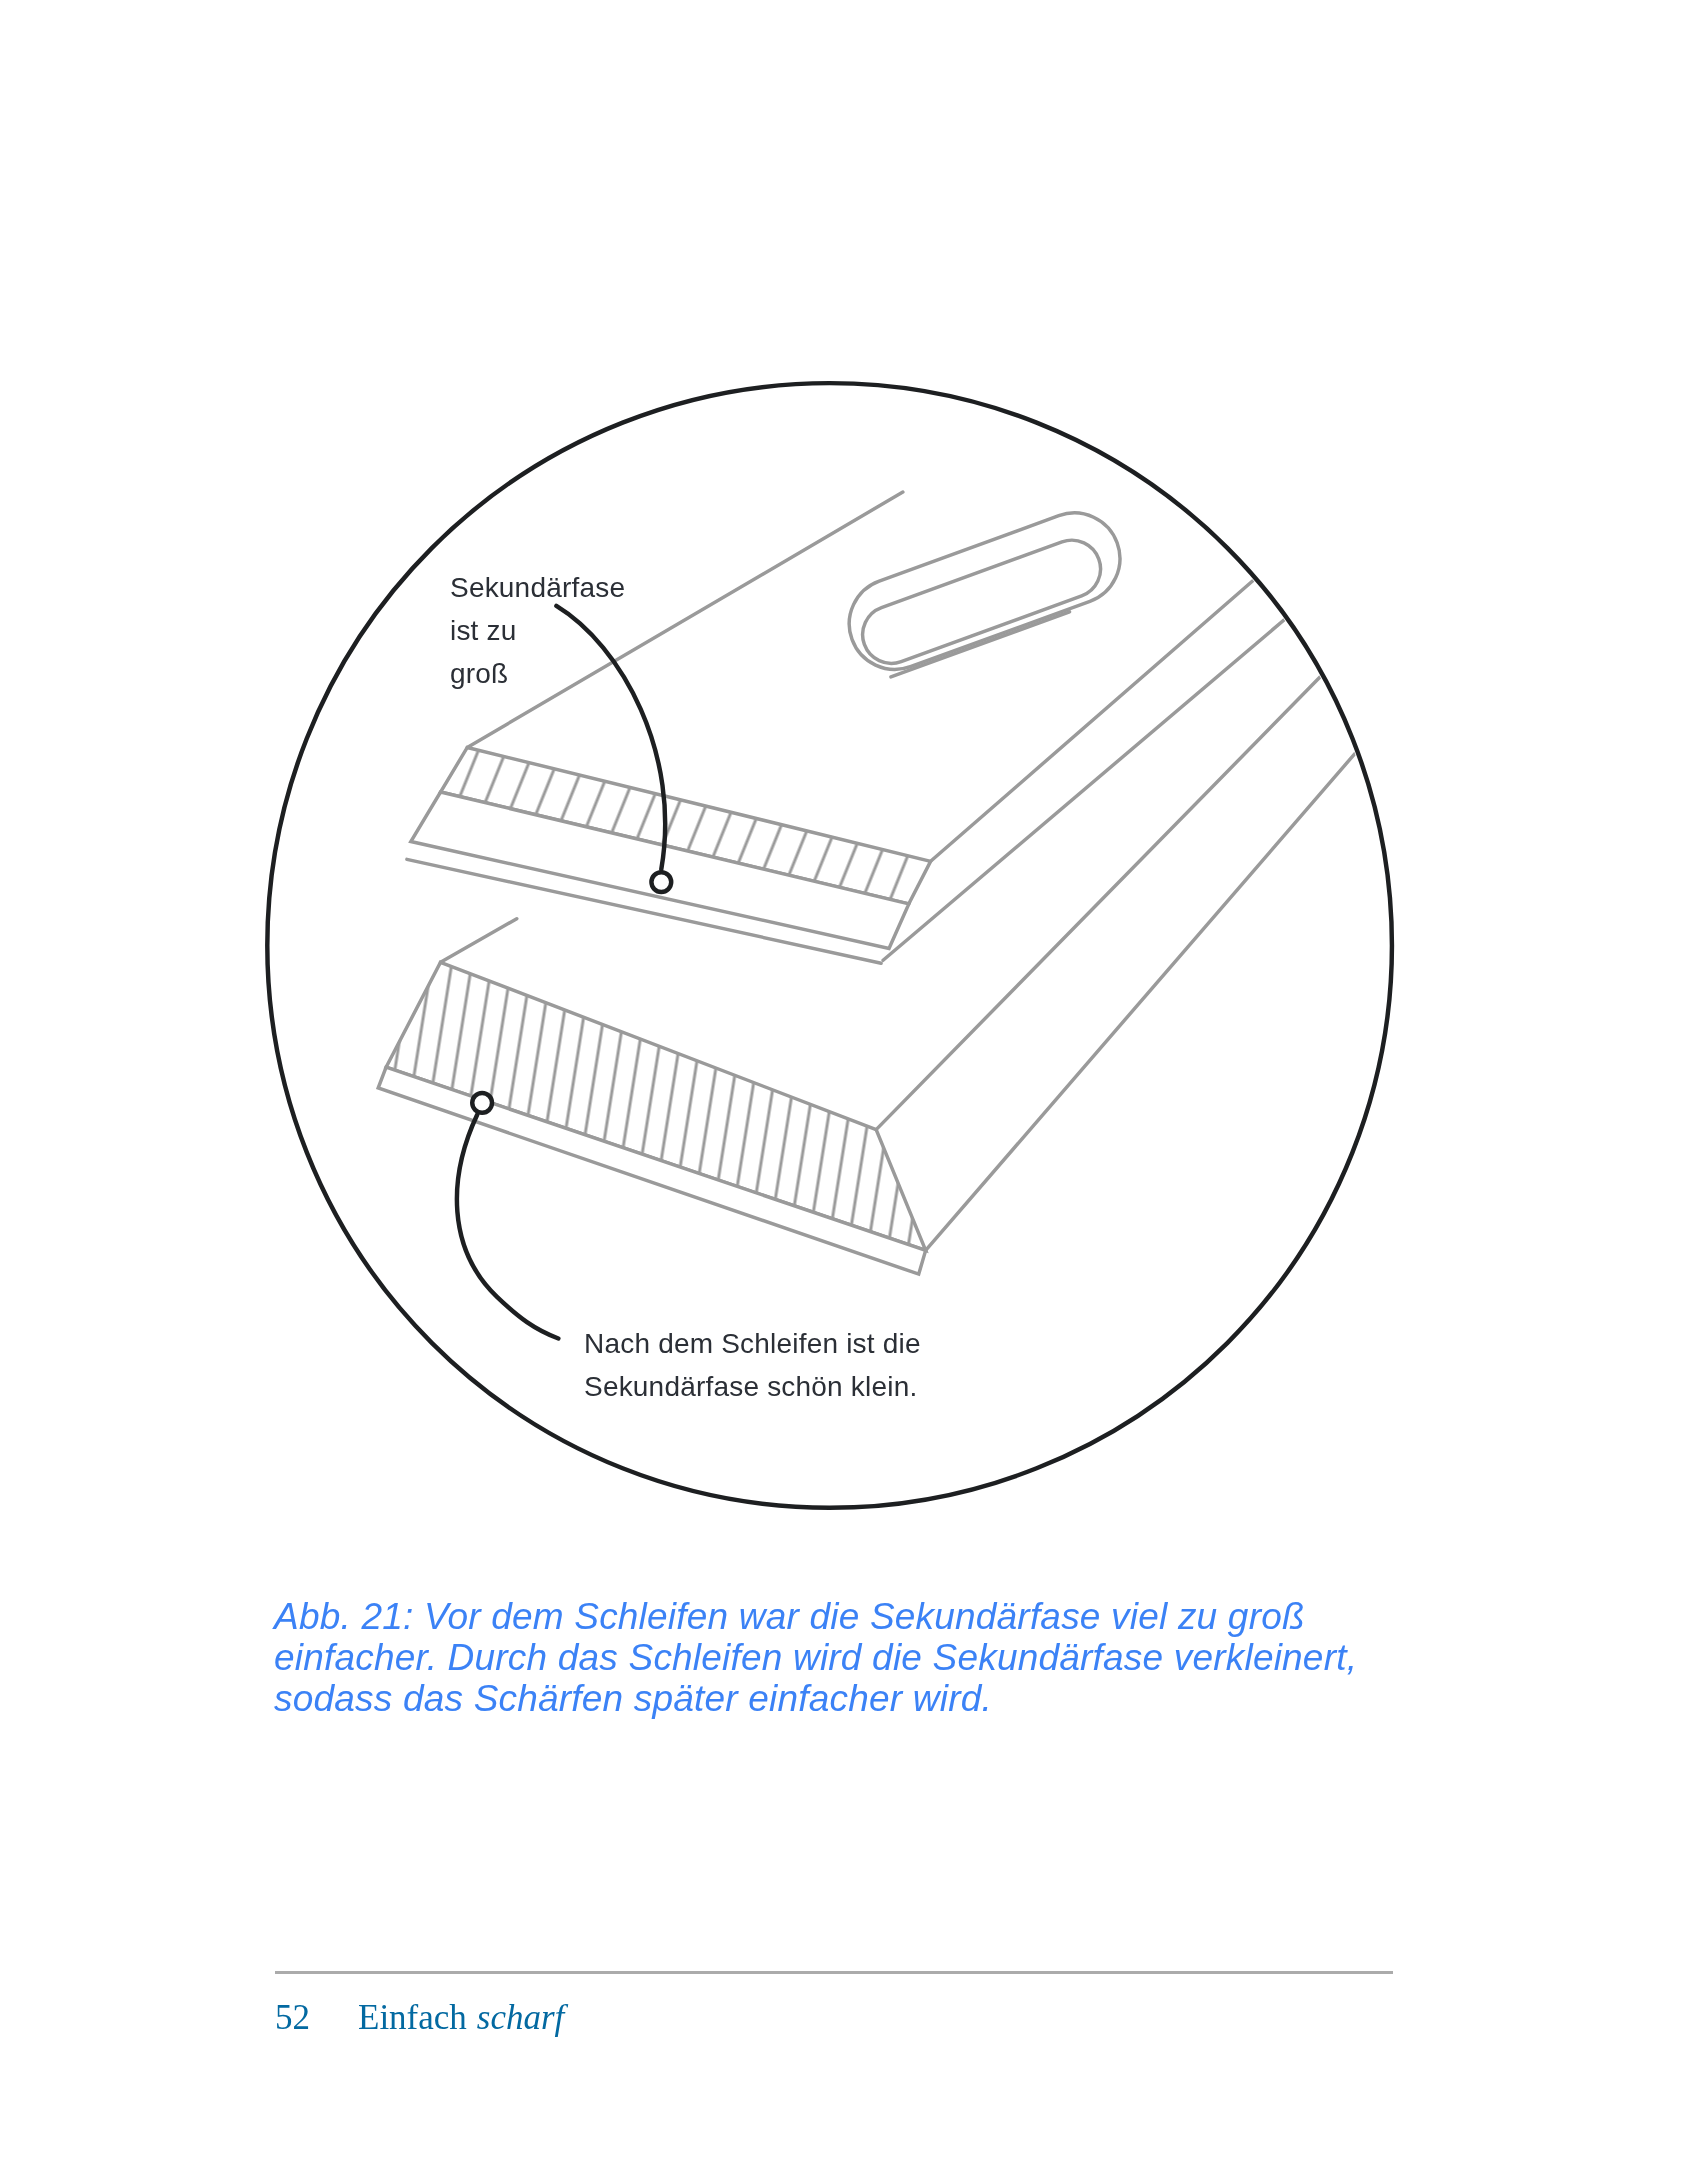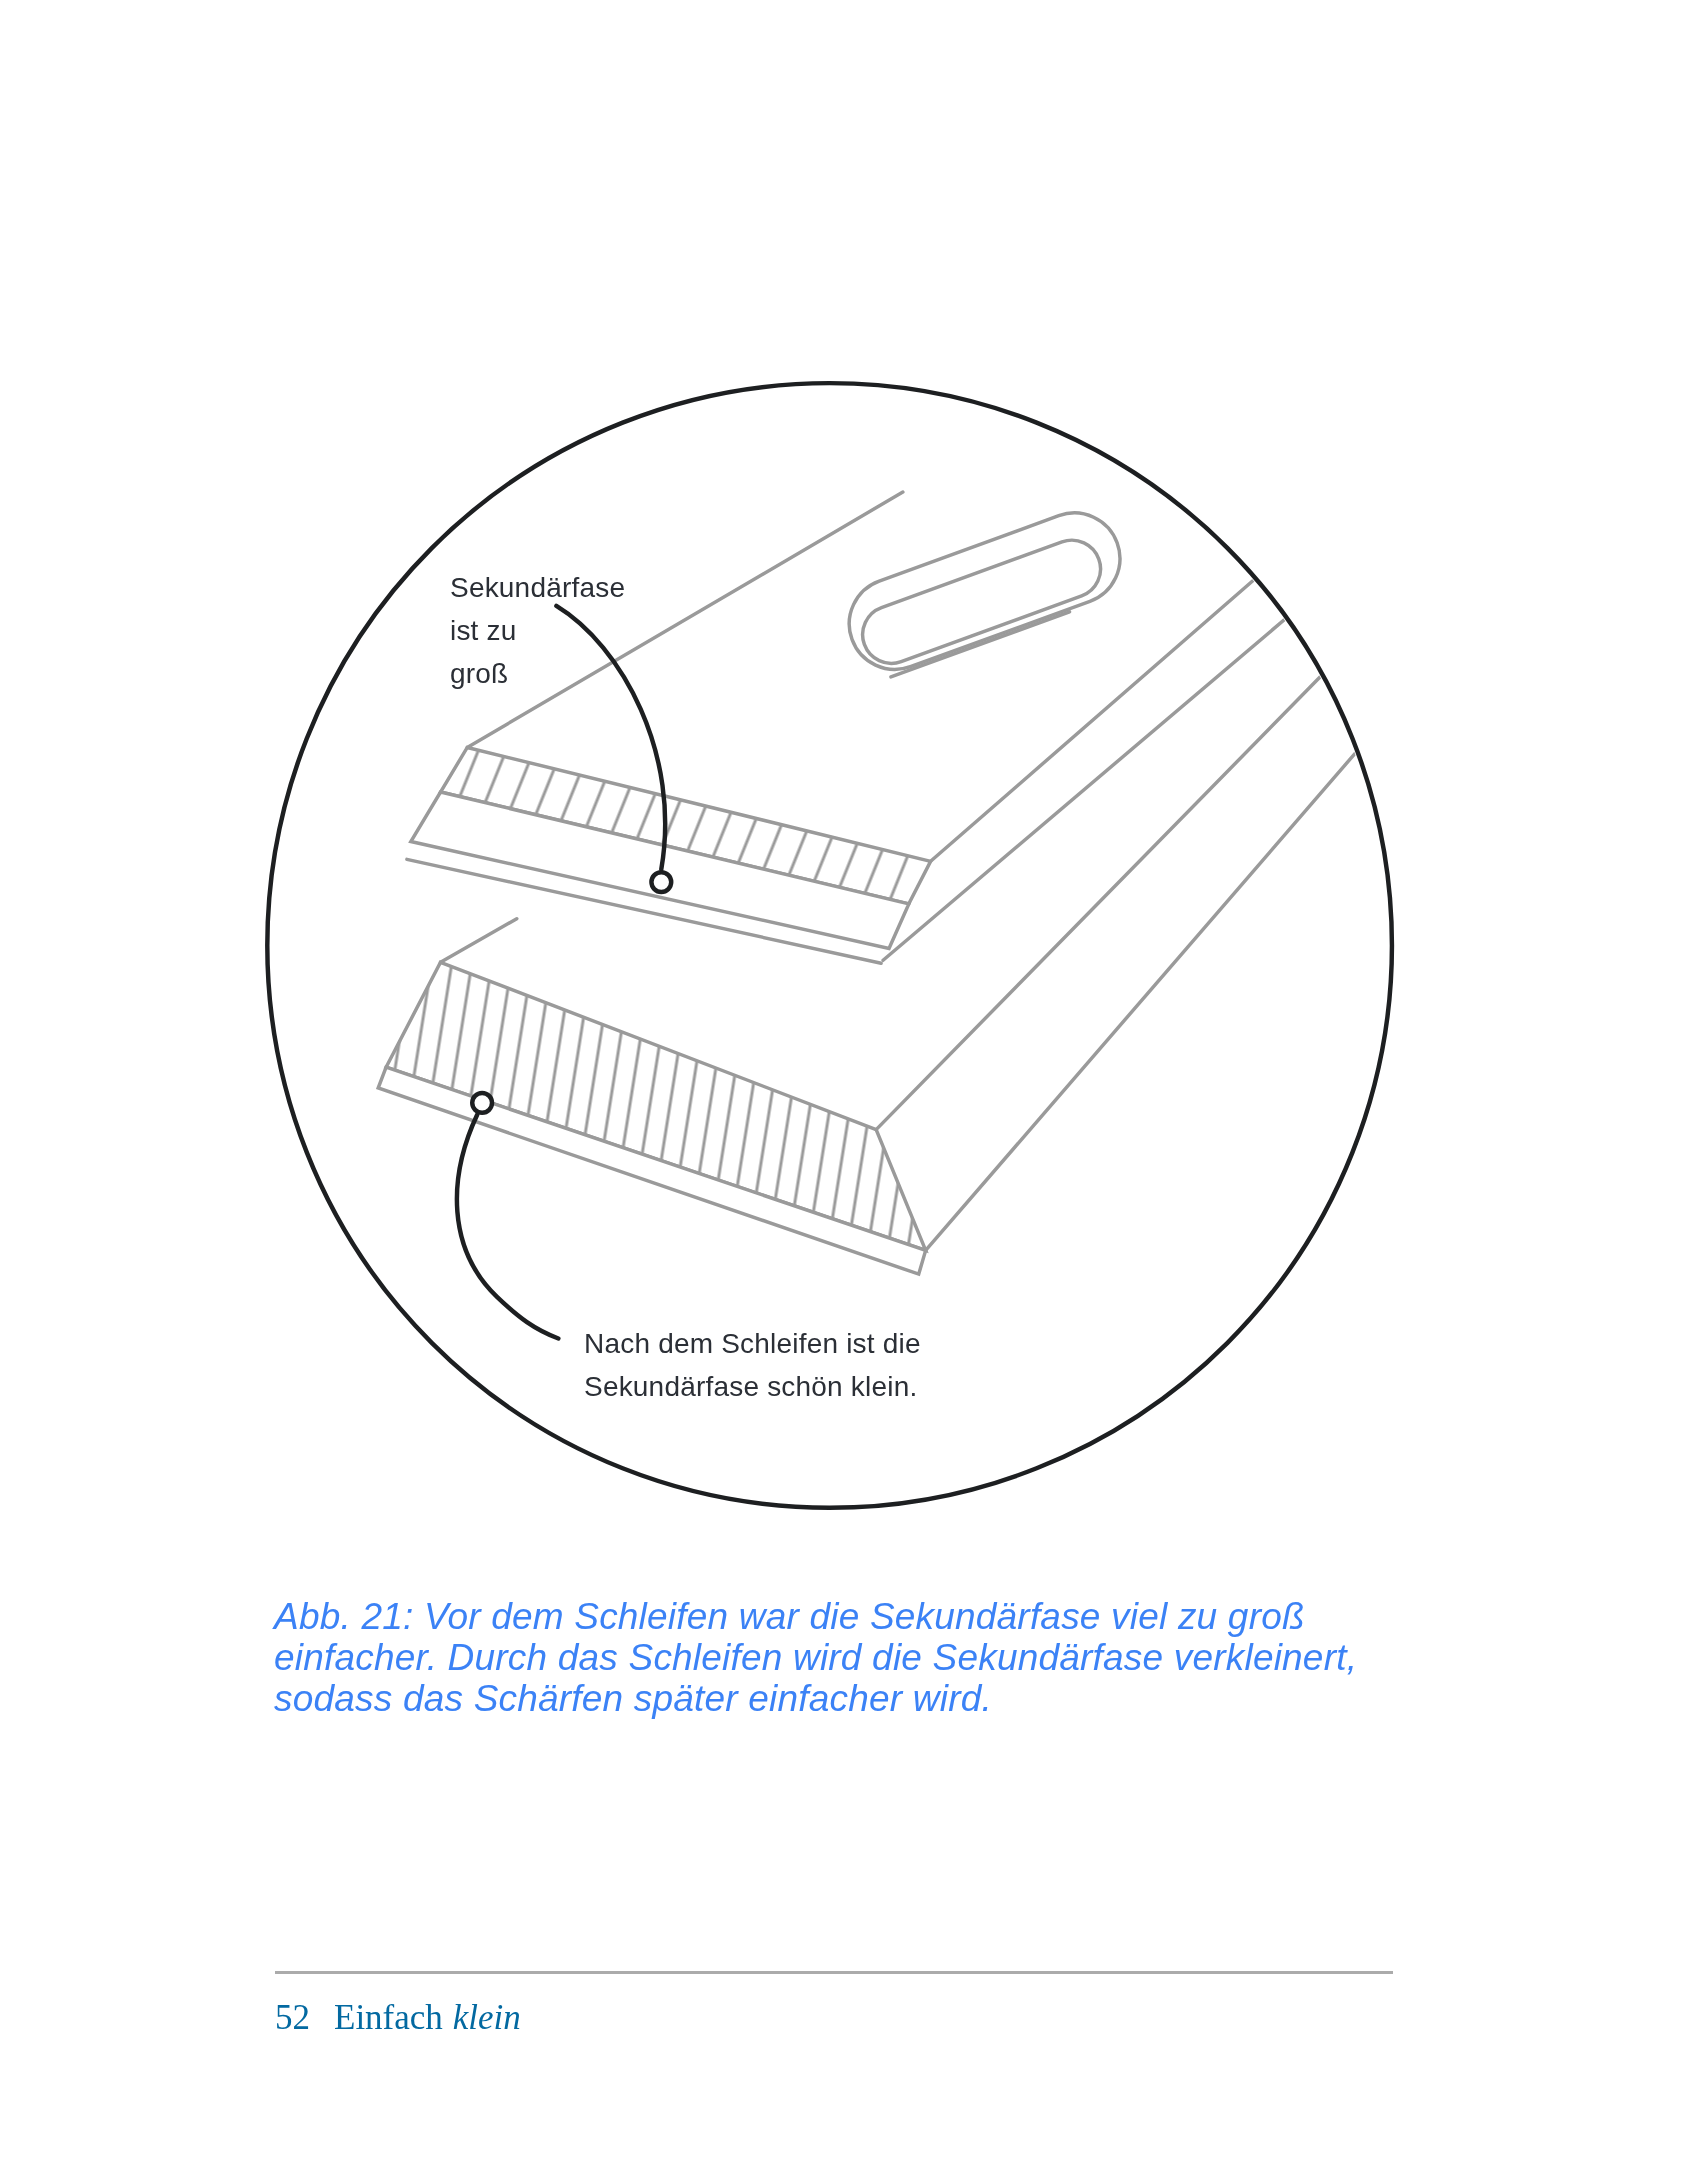--- a/index.html
+++ b/index.html
@@ -38,21 +38,21 @@
   }
   .page-footer{
     position:absolute;
     left:275px;top:1998px;
     font-family:"Liberation Serif", serif;
     font-size:35px;
     color:#0369a1;
     display:flex;
     align-items:baseline;
   }
-  .page-footer .book-title{margin-left:24px;}
+  .page-footer .book-title{margin-left:48px;}
   .page-footer .book-subtitle{margin-left:10px;font-style:italic;}
 </style>
 </head>
 <body>
 
 <div class="page">
 
   <svg class="figure-svg" viewBox="0 0 1700 2200" xmlns="http://www.w3.org/2000/svg">
     <defs>
       <clipPath id="circleClip">
@@ -125,17 +125,17 @@
   <div class="caption">
     <div>Abb. 21: Vor dem Schleifen war die Sekundärfase viel zu groß</div>
     <div>einfacher. Durch das Schleifen wird die Sekundärfase verkleinert,</div>
     <div>sodass das Schärfen später einfacher wird.</div>
   </div>
 
   <div class="footer-rule"></div>
   <div class="page-footer">
     <span class="page-number">52</span>
     <span class="book-title">Einfach</span>
-    <span class="book-subtitle">klein</span>
+    <span class="book-subtitle">scharf</span>
   </div>
 
 </div>
 
 
 </body></html>

